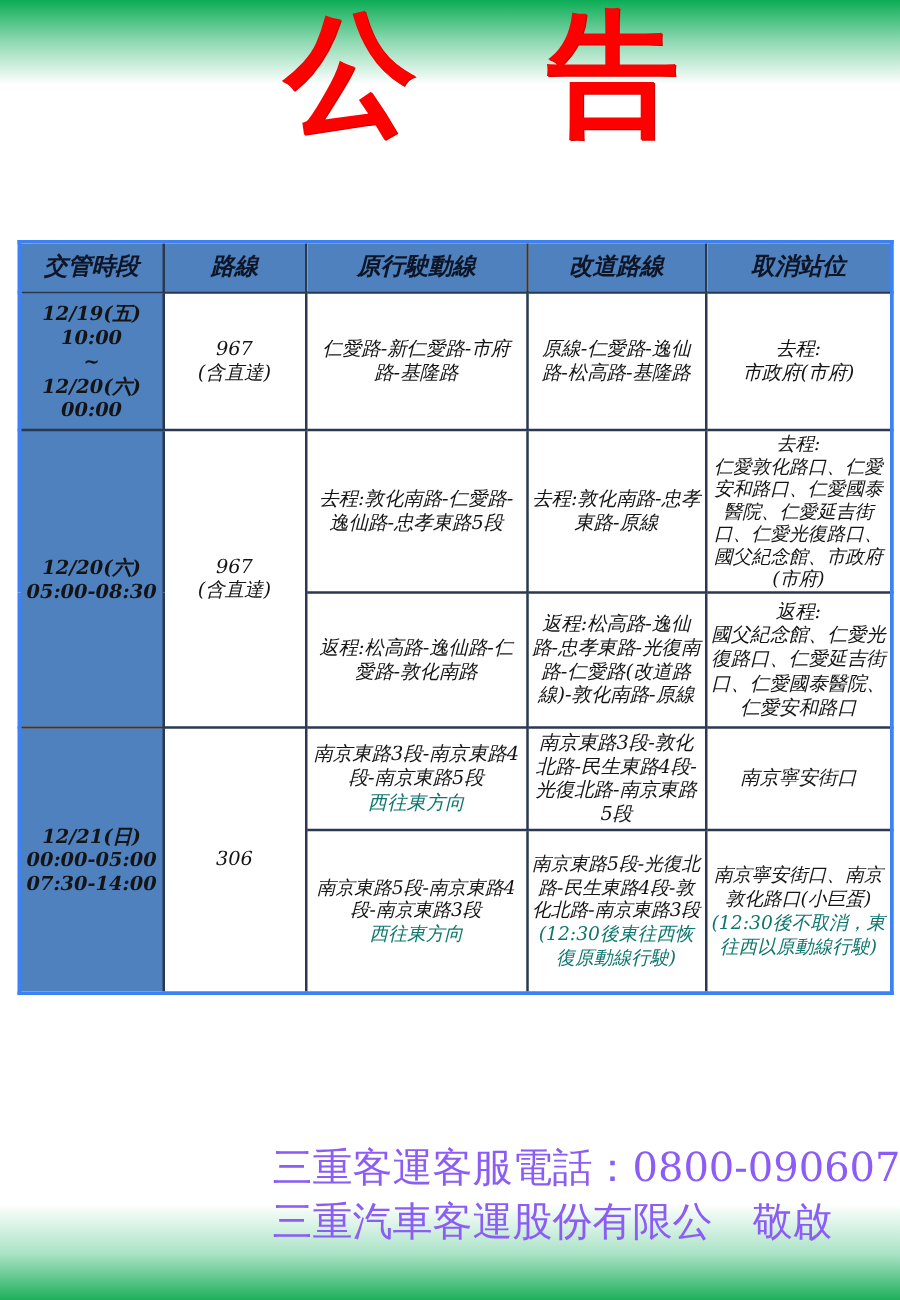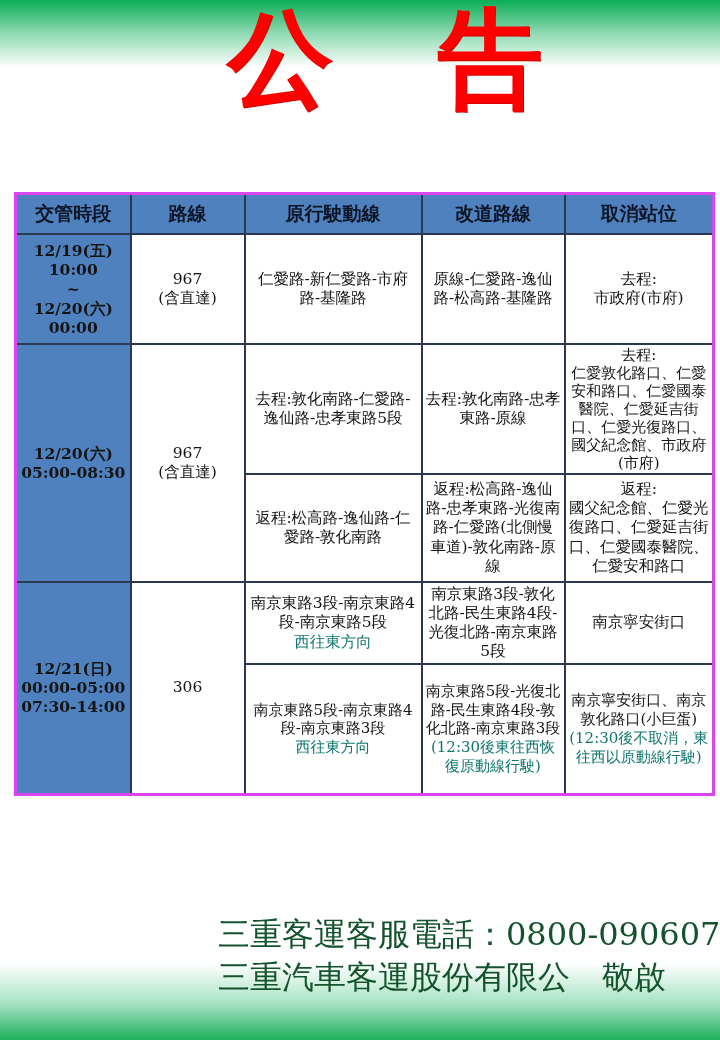--- a/index.html
+++ b/index.html
@@ -16,21 +16,22 @@
     text-align:center;
     font-size:105px;font-weight:bold;line-height:1.12;
     color:#fe0000;
     text-shadow:1px 1px 0 #d40000;
     padding-left:50px;
   }
   table.notice{
     position:absolute;left:14px;top:192px;width:698px;
     border-collapse:collapse;table-layout:fixed;
     background:#ffffff;
-    border:3px solid #d946ef;
+    border:3px solid #3b82f6;
+    font-style:italic;
   }
   table.notice th, table.notice td{
     border:2px solid #2b3852;
     text-align:center;vertical-align:middle;
     padding:1px 3px;
     font-size:15.5px;line-height:1.24;color:#141414;
     overflow:hidden;
   }
   table.notice th{
     background:#4e81bd;
@@ -45,21 +46,21 @@
   tr.r1{height:110px;}
   tr.r2a{height:128px;}
   tr.r2b{height:108px;}
   tr.r3a{height:82px;}
   tr.r3b{height:130px;}
   tr.r2a td.cell5{font-size:15px;line-height:1.2;}
   tr.r3b td{font-size:15px;line-height:1.25;}
   .red{color:#0f766e;display:block;}
   .footer{
     position:absolute;left:218px;right:18px;top:912px;
-    color:#14532d;
+    color:#8b5cf6;
   }
   .footer .f1{font-size:32px;line-height:44px;text-align:left;white-space:nowrap;}
   .footer .f2{font-size:32px;line-height:42px;text-align:left;white-space:nowrap;}
   .footer .f3{font-size:30px;line-height:40px;text-align:right;white-space:nowrap;}
 </style>
 </head>
 <body>
 
 <div class="page">
 
@@ -101,21 +102,21 @@
 05:00-08:30</td>
         <td class="route pre" rowspan="2">967
 (含直達)</td>
         <td class="cell3">去程:敦化南路-仁愛路-逸仙路-忠孝東路5段</td>
         <td class="cell4">去程:敦化南路-忠孝東路-原線</td>
         <td class="cell5 pre">去程:
 仁愛敦化路口、仁愛安和路口、仁愛國泰醫院、仁愛延吉街口、仁愛光復路口、國父紀念館、市政府(市府)</td>
       </tr>
       <tr class="r2b">
         <td class="cell3">返程:松高路-逸仙路-仁愛路-敦化南路</td>
-        <td class="cell4">返程:松高路-逸仙路-忠孝東路-光復南路-仁愛路(北側慢車道)-敦化南路-原線</td>
+        <td class="cell4">返程:松高路-逸仙路-忠孝東路-光復南路-仁愛路(改道路線)-敦化南路-原線</td>
         <td class="cell5 pre">返程:
 國父紀念館、仁愛光復路口、仁愛延吉街口、仁愛國泰醫院、仁愛安和路口</td>
       </tr>
       <tr class="r3a">
         <td class="period pre" rowspan="2">12/21(日)
 00:00-05:00
 07:30-14:00</td>
         <td class="route pre" rowspan="2">306</td>
         <td class="cell3">
           <span>南京東路3段-南京東路4段-南京東路5段</span>

